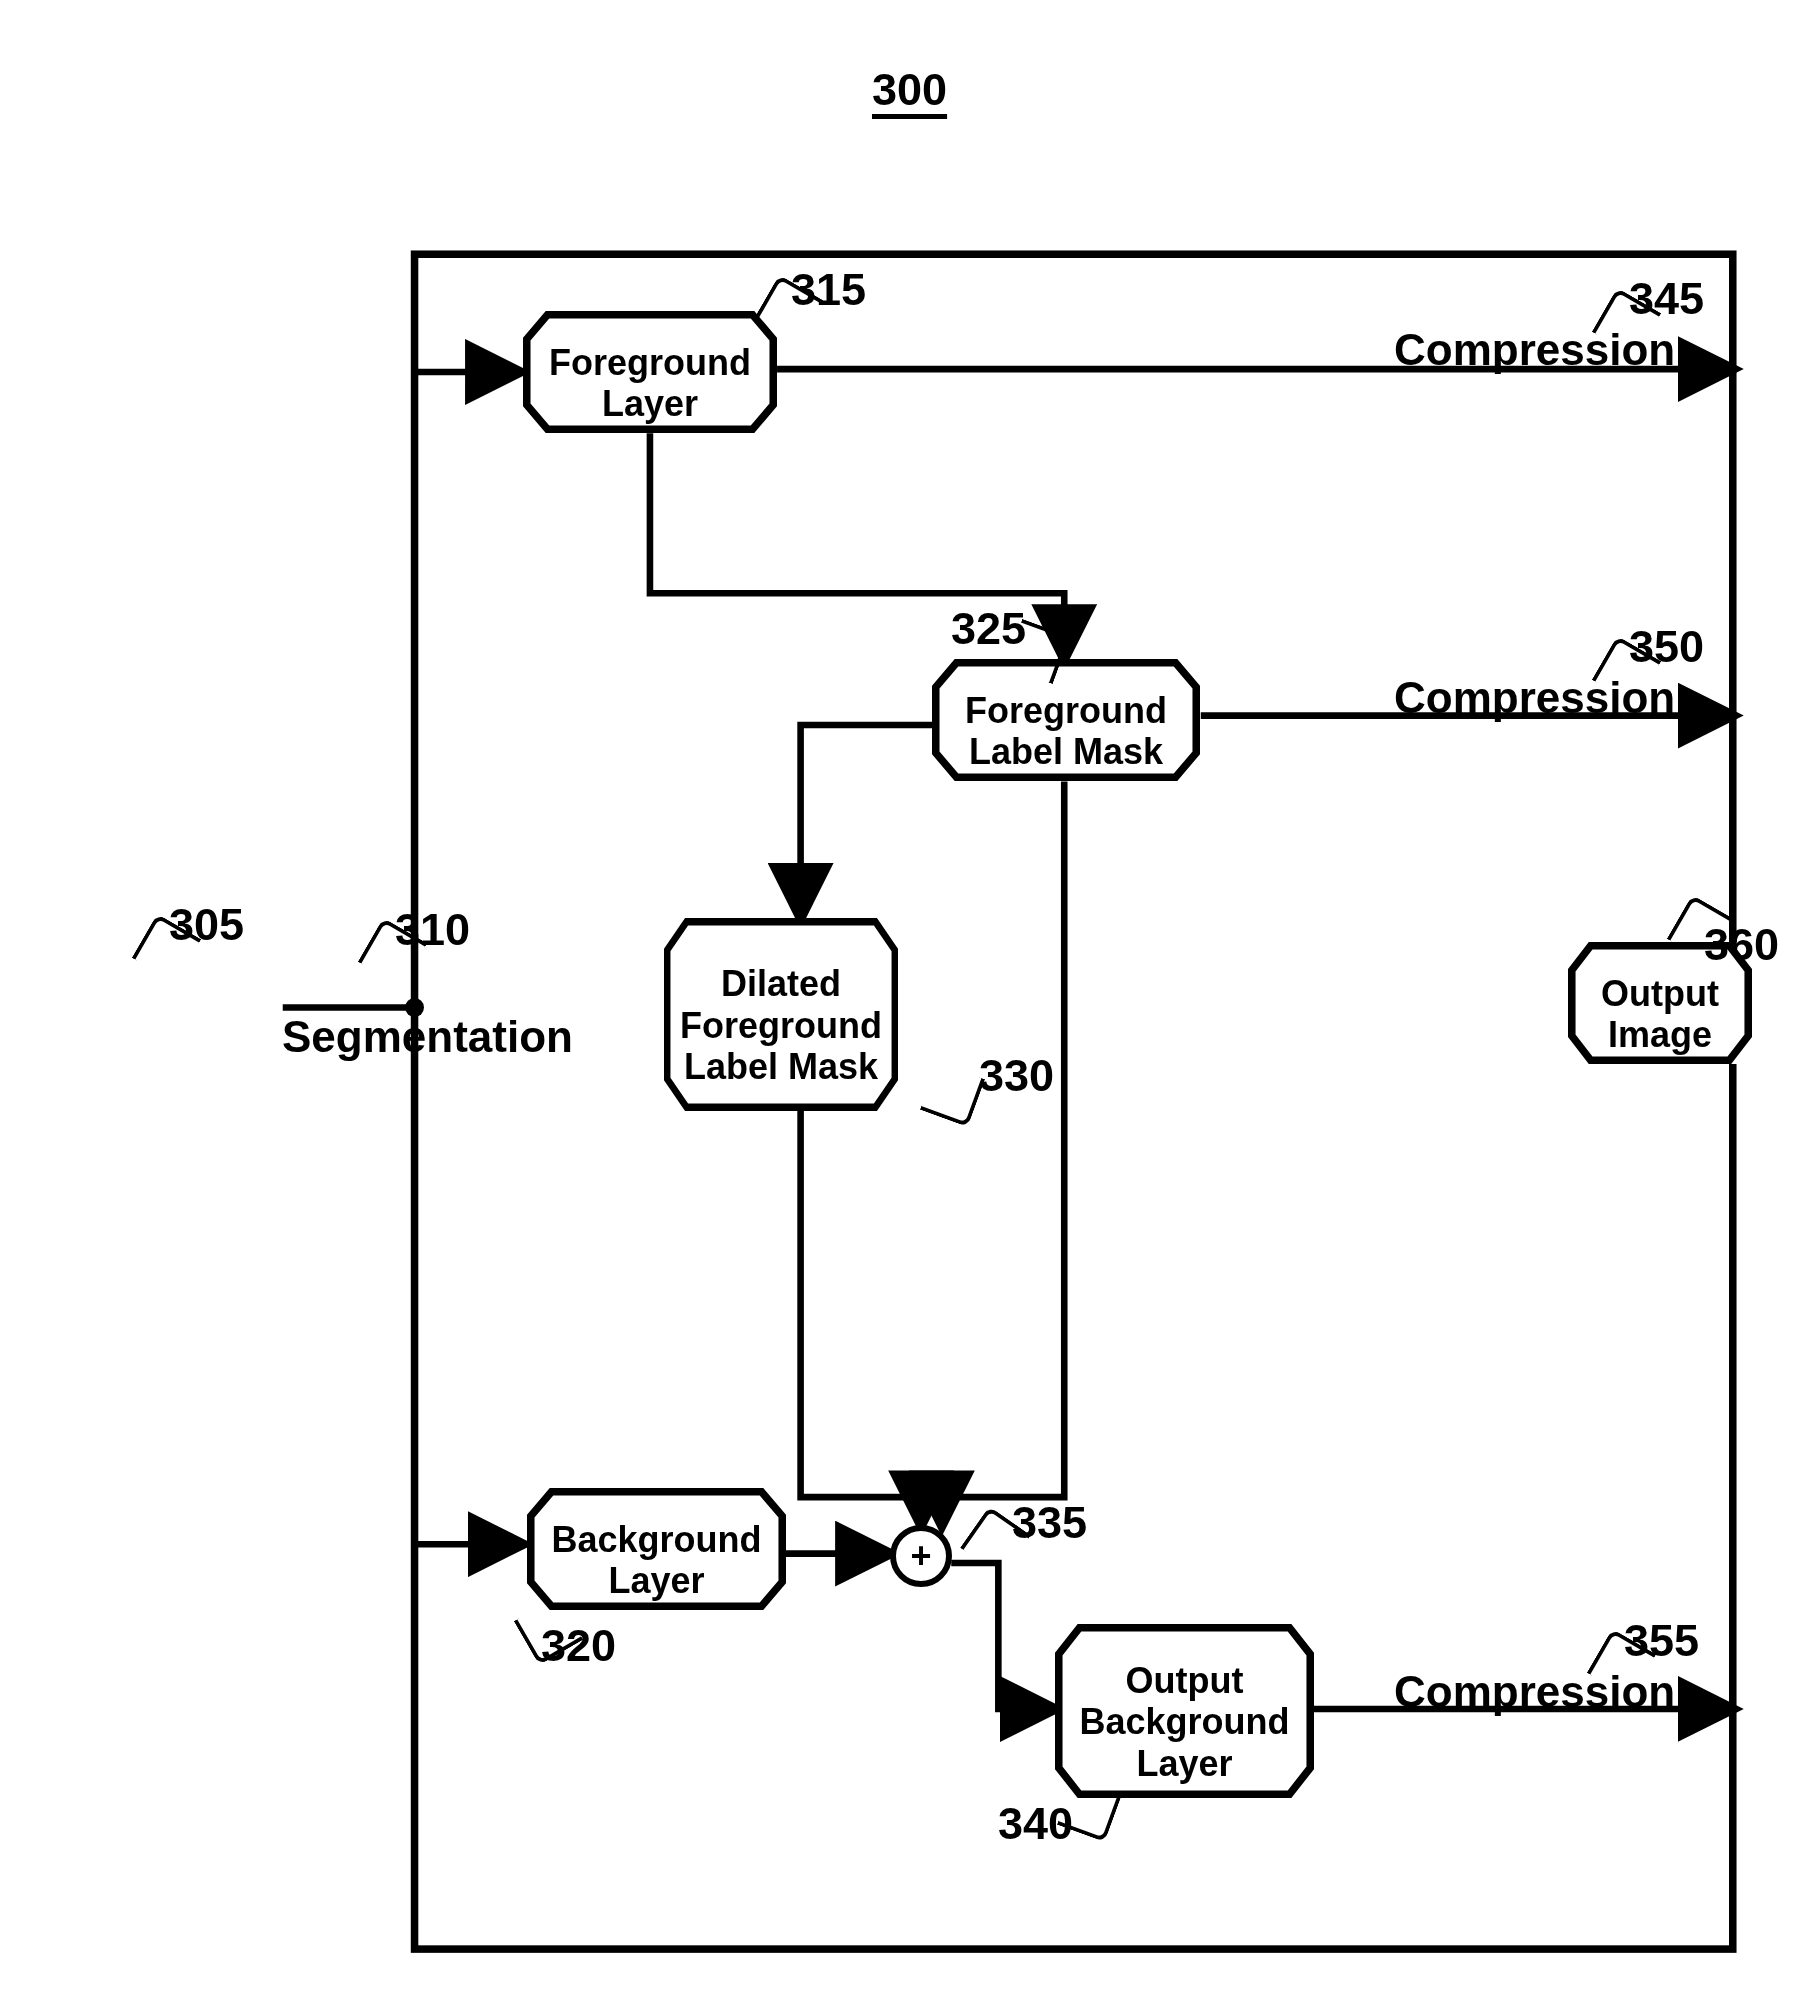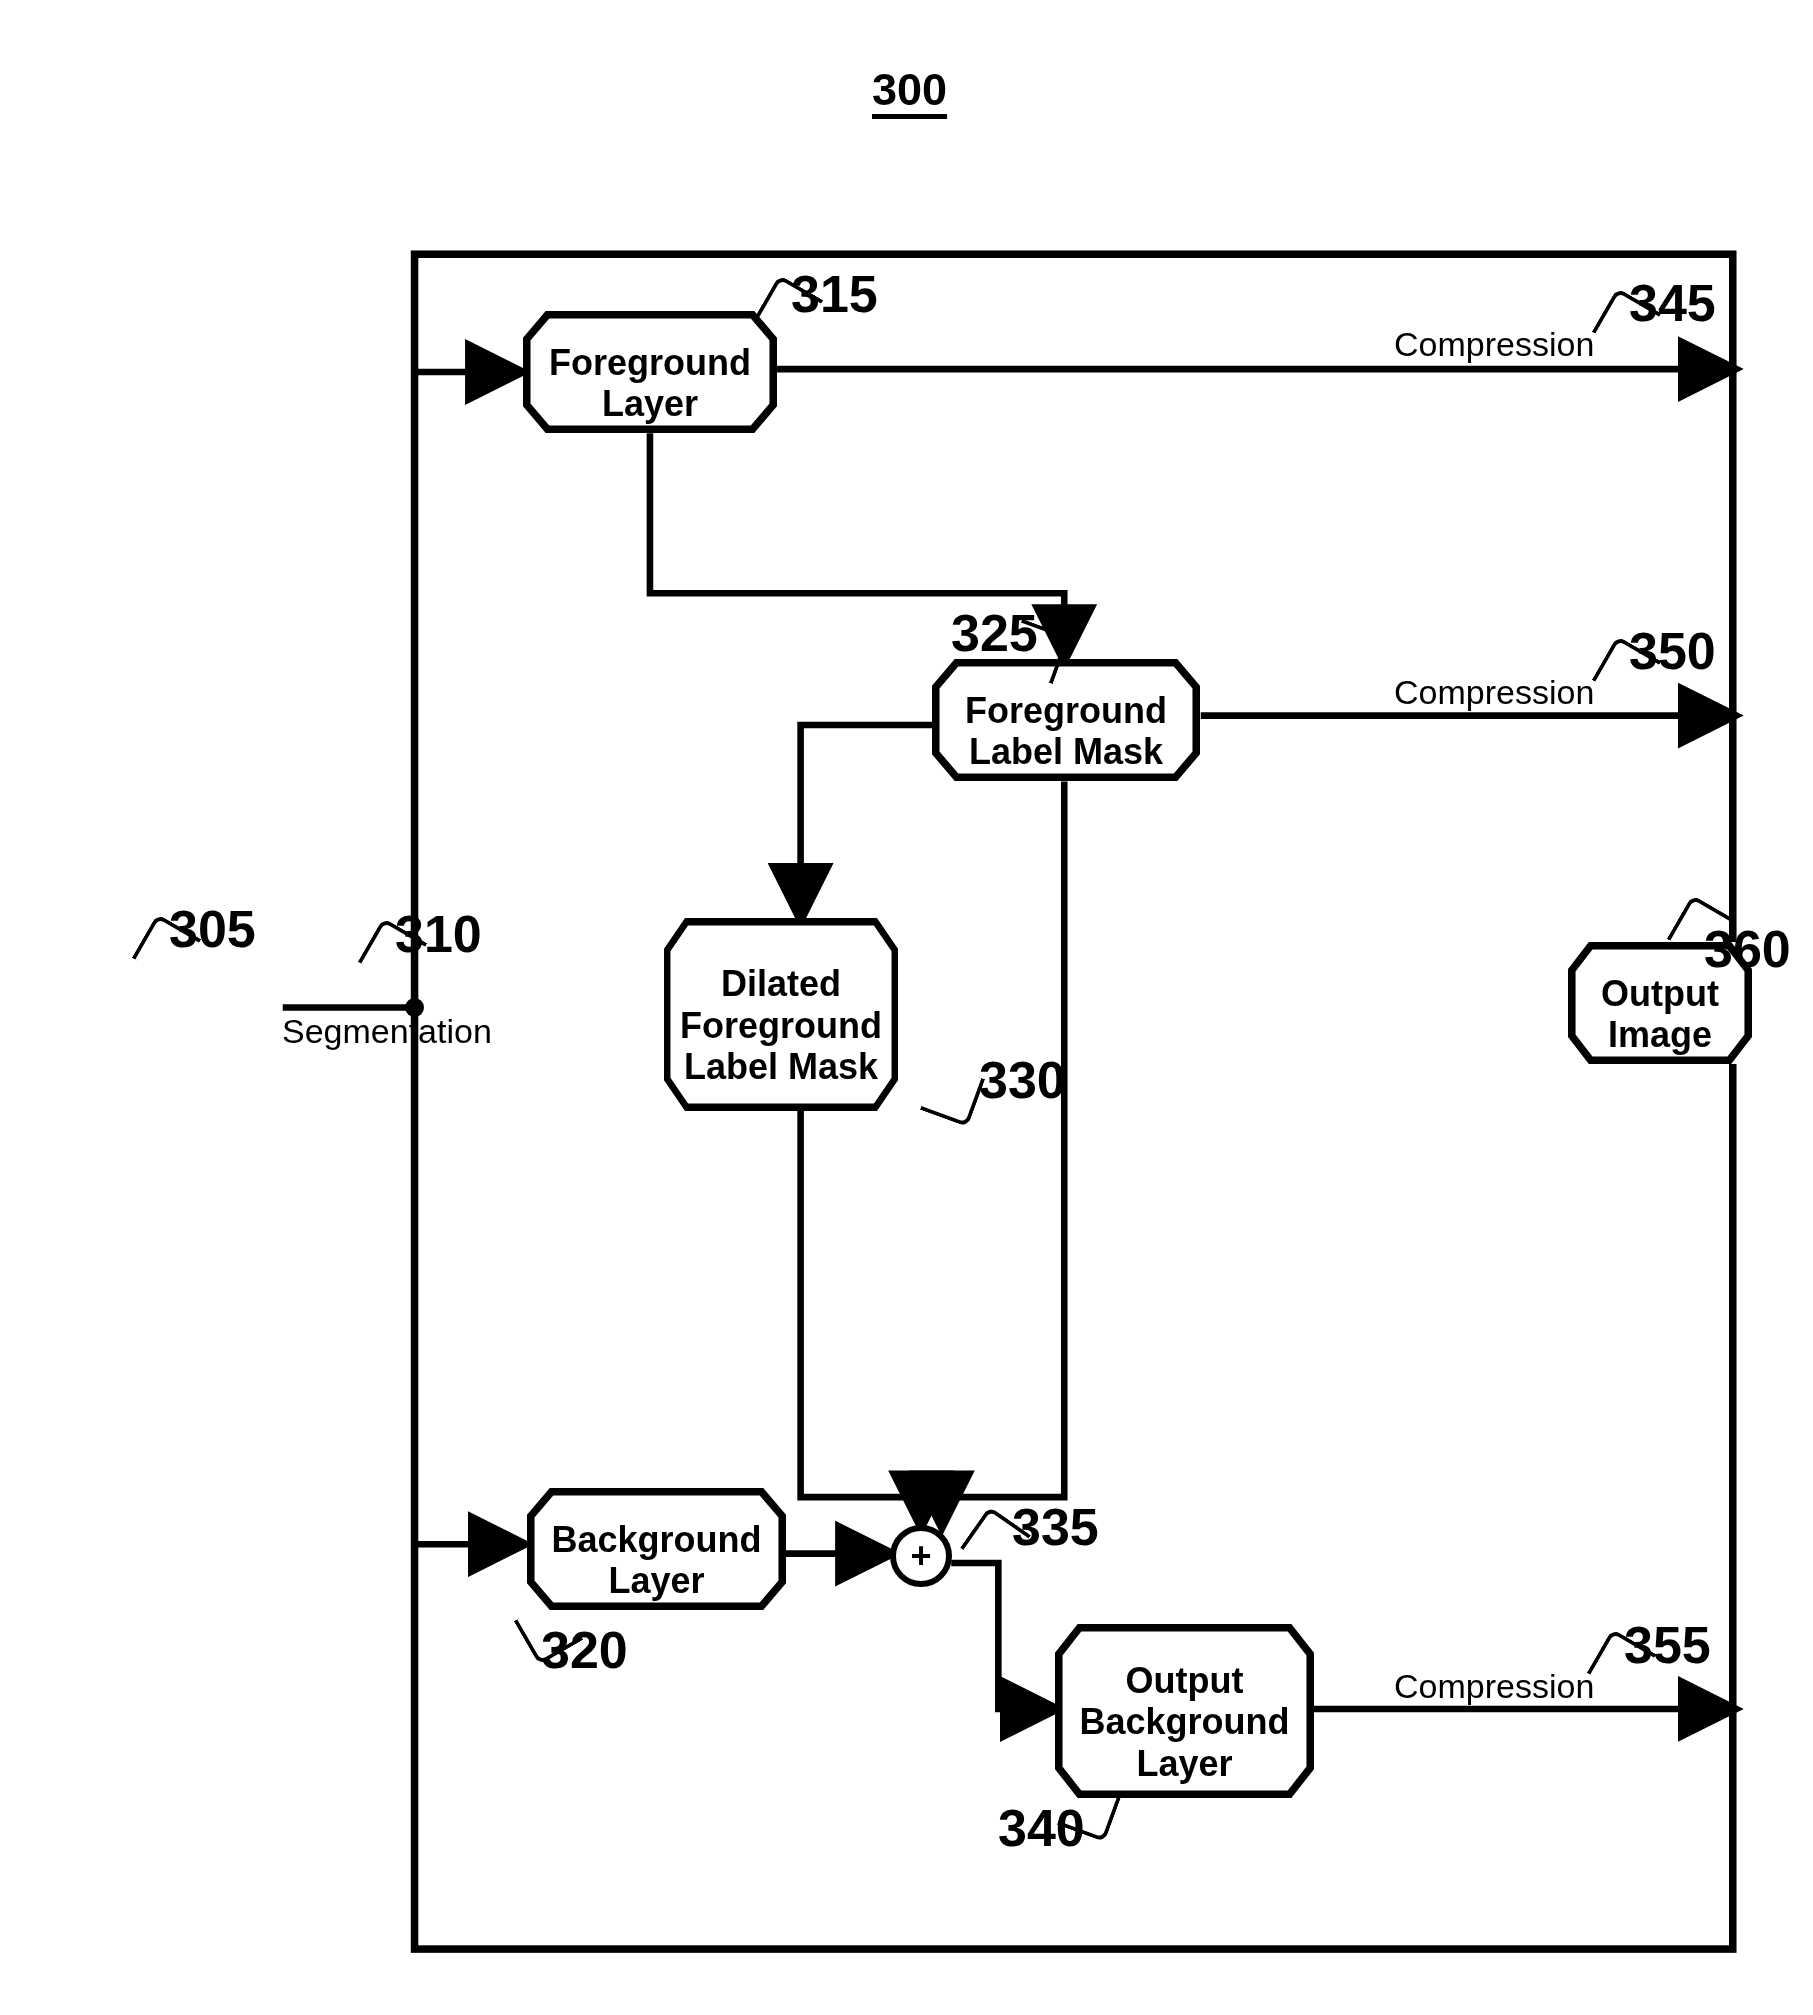--- a/index.html
+++ b/index.html
@@ -19,29 +19,29 @@
     font-weight: 900;
     font-size: 45px;
     text-decoration: underline;
     text-underline-offset: 9.4px;
     text-decoration-thickness: 4.7px;
     margin-top: 8px;
   }
   .refnum {
     position: absolute;
     font-weight: 900;
-    font-size: 52px;
+    font-size: 45px;
   }
   .refnum.thin {
     font-weight: 600;
   }
   .edgelabel {
     position: absolute;
-    font-weight: 400;
-    font-size: 34px;
+    font-weight: 700;
+    font-size: 44px;
   }
   .tick {
     position: absolute;
     width: 47px;
     height: 47px;
     border: 4.7px solid #000;
     border-right: none;
     border-bottom: none;
     border-radius: 9.4px 0 0 0;
     transform: rotate(30deg);

